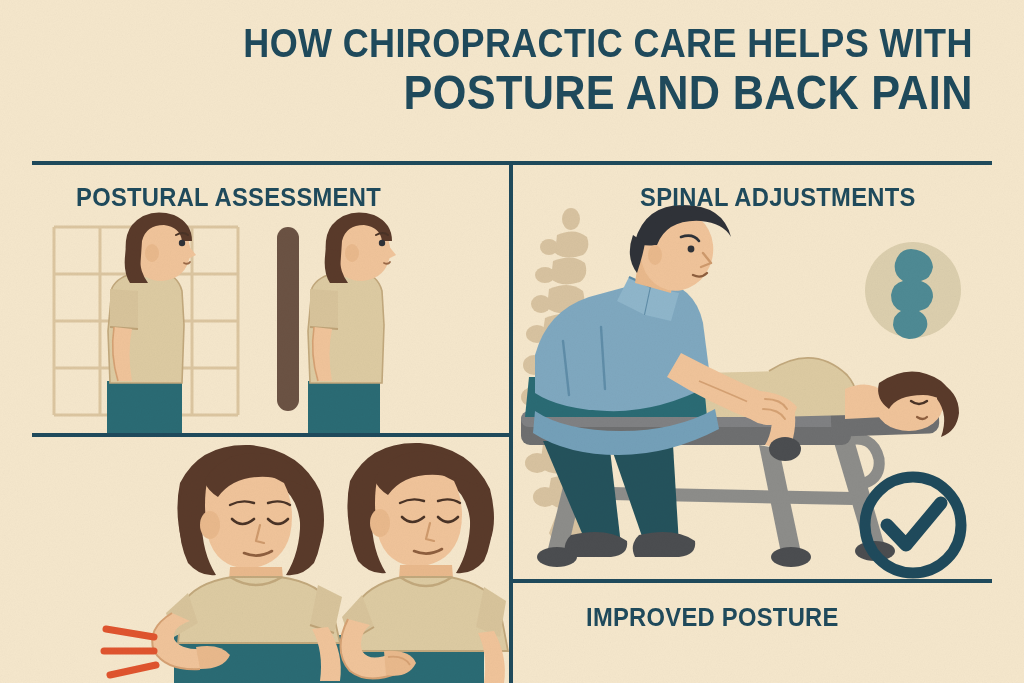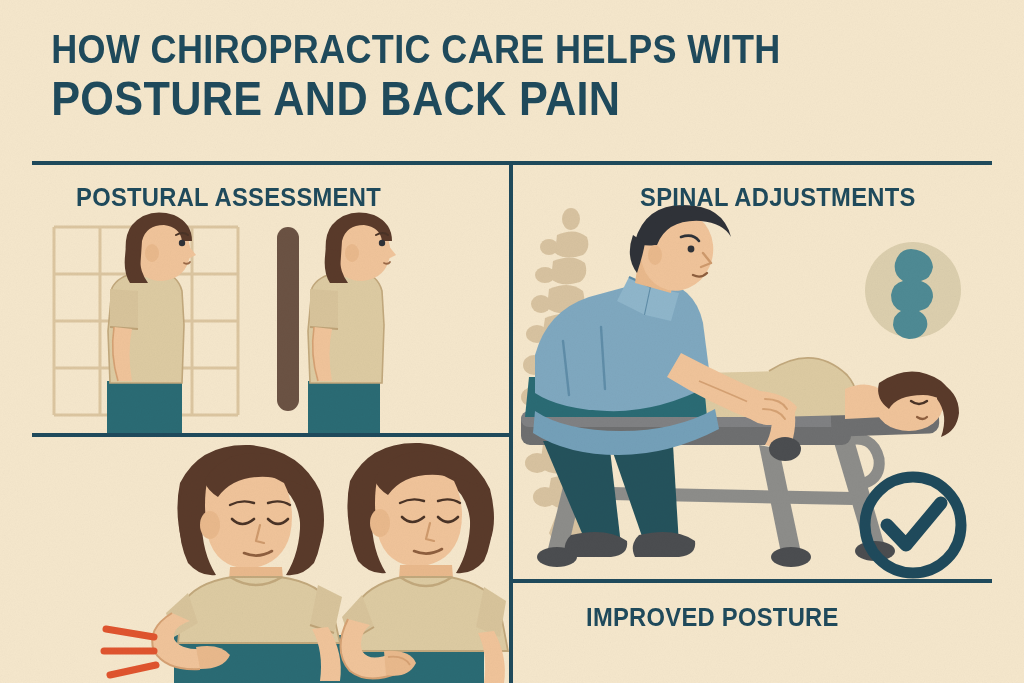--- a/index.html
+++ b/index.html
@@ -13,21 +13,21 @@
   }
   #stage{position:absolute;left:0;top:0;width:1024px;height:683px;overflow:hidden;}
 
   
   .grain{
     position:absolute;left:0;top:0;width:1024px;height:683px;
     pointer-events:none;opacity:.30;mix-blend-mode:multiply;z-index:90;
   }
 
   
-  .title-wrap{position:absolute;left:0;top:22px;width:1024px;text-align:left;z-index:20;margin-top:6px;}
+  .title-wrap{position:absolute;left:0;top:22px;width:1024px;text-align:right;z-index:20;}
   .title-1{
     font-size:40px;font-weight:bold;color:#1f4a5c;
     letter-spacing:.4px;line-height:1.06;
     font-family:"Liberation Sans",sans-serif;
     transform:scaleX(.90);transform-origin:center;
     white-space:nowrap;
   }
   .title-2{
     font-size:48px;font-weight:bold;color:#1f4a5c;
     letter-spacing:.4px;line-height:1.06;margin-top:4px;

